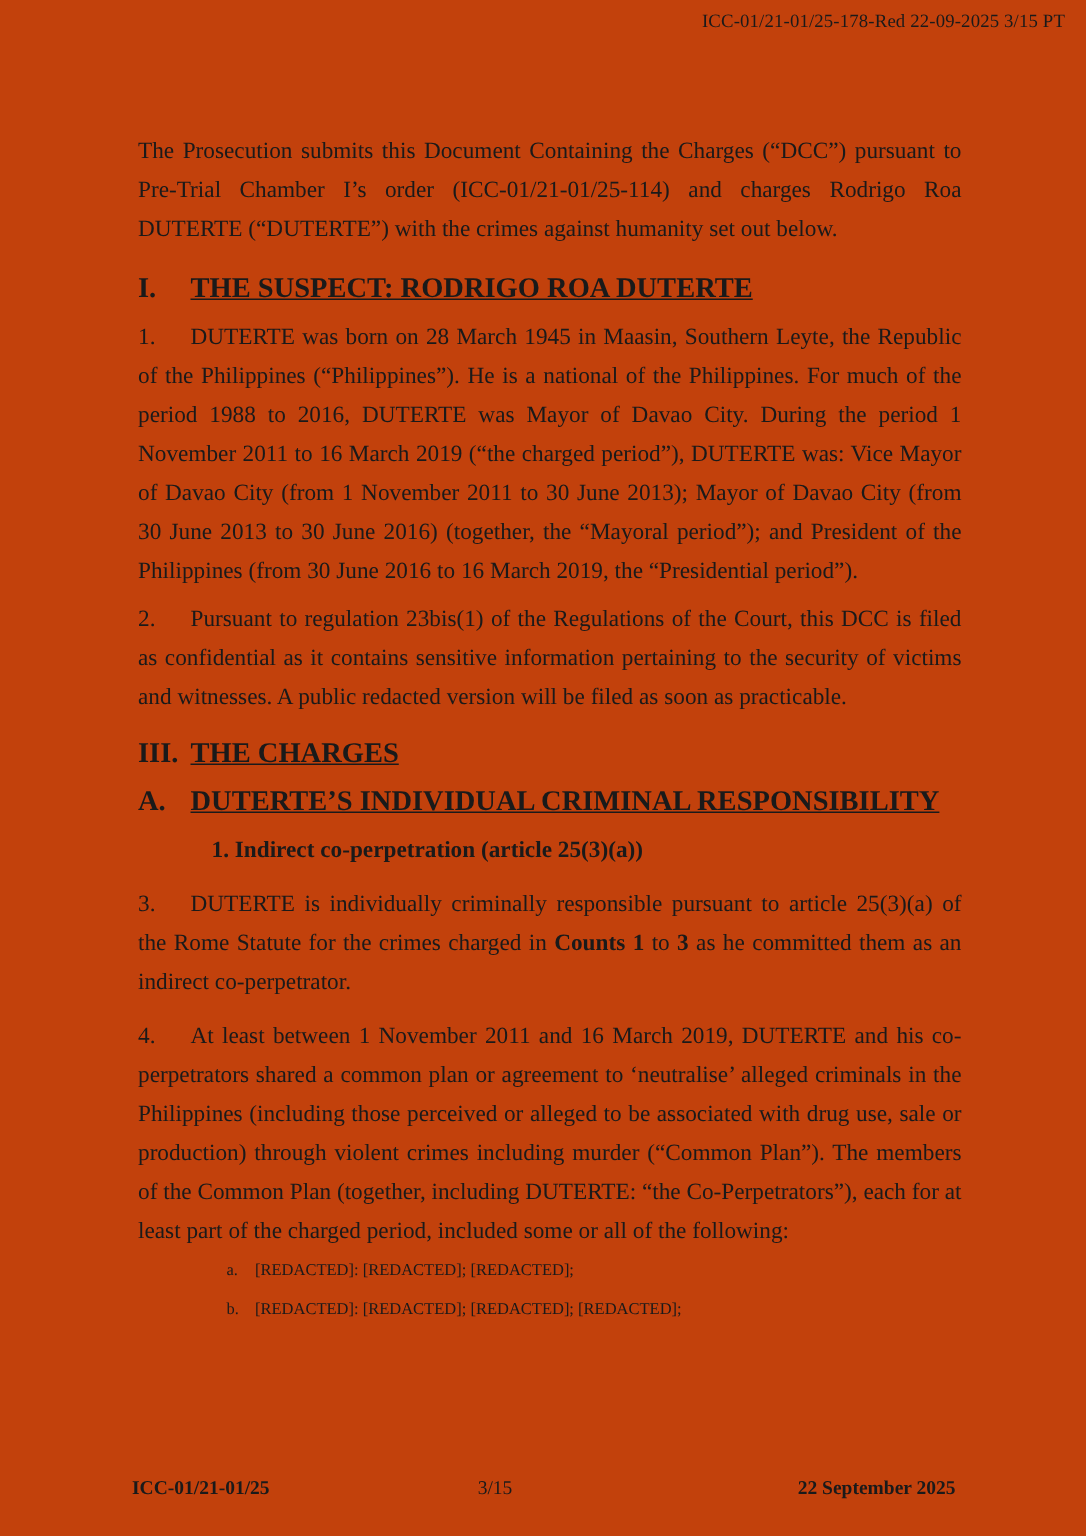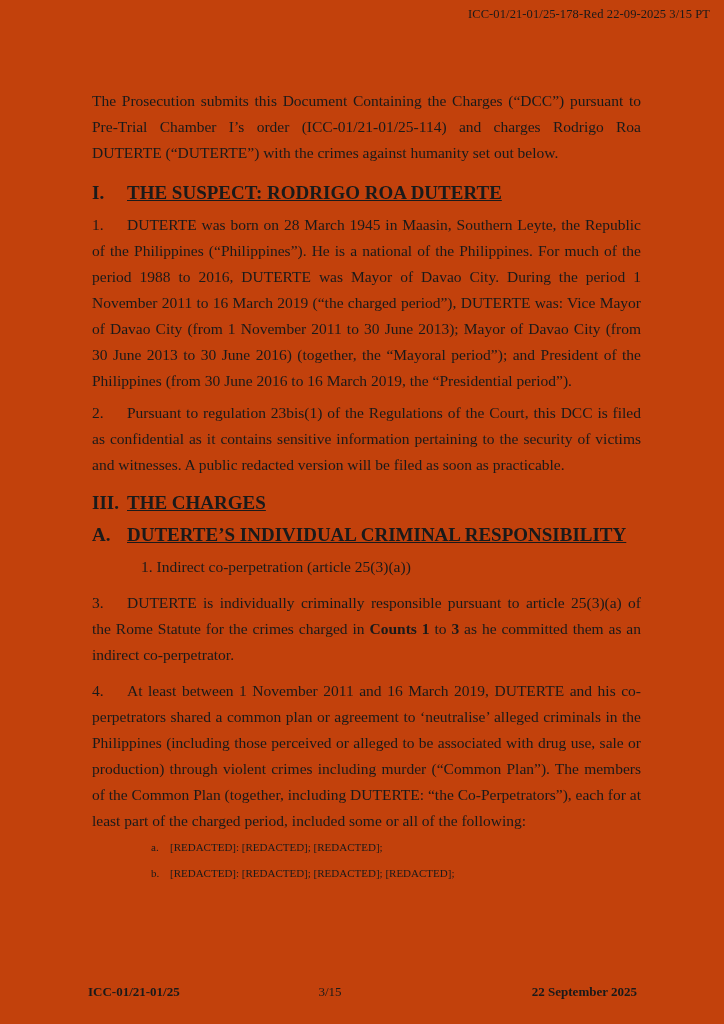--- a/index.html
+++ b/index.html
@@ -46,21 +46,21 @@
     margin: 0;
     text-decoration: underline;
   }
   .hnum {
     display: inline-block;
     width: 35px;
   }
   .sub-heading {
     font-size: 15.5px;
     line-height: 26px;
-    font-weight: normal;
+    font-weight: bold;
     margin: 0 0 0 49px;
   }
   .mt14 { margin-top: 14px; }
   .mt12 { margin-top: 12px; }
   .mt10 { margin-top: 10px; }
   .mt8  { margin-top: 8px; }
   .mt6  { margin-top: 6px; }
   .list-item {
     font-size: 11px;
     line-height: 26px;

